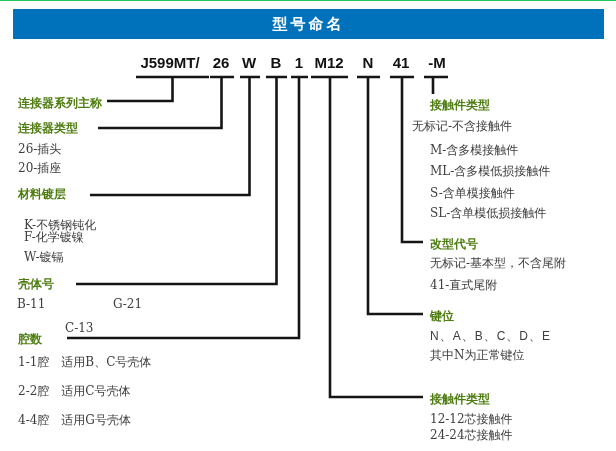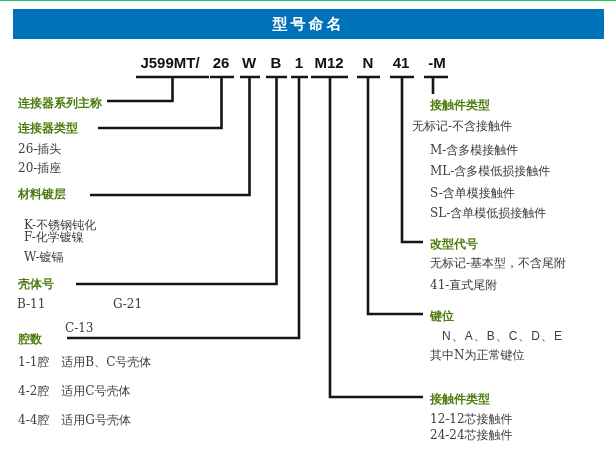--- a/index.html
+++ b/index.html
@@ -78,21 +78,21 @@
   .rg0-t { left: 430px; top: 96px; }
   .rg0-i0 { left: 412px; top: 117px; }
   .rg0-i1 { left: 430px; top: 141px; }
   .rg0-i2 { left: 430px; top: 162px; }
   .rg0-i3 { left: 430px; top: 184px; }
   .rg0-i4 { left: 430px; top: 204px; }
   .rg1-t { left: 430px; top: 235px; }
   .rg1-i0 { left: 430px; top: 244px; margin-top: 10px; }
   .rg1-i1 { left: 430px; top: 276px; }
   .rg2-t { left: 430px; top: 307px; }
-  .rg2-i0 { left: 430px; top: 327px; margin-left: 12px; }
+  .rg2-i0 { left: 430px; top: 327px; }
   .rg2-i1 { left: 430px; top: 346px; }
   .rg3-t { left: 430px; top: 390px; }
   .rg3-i0 { left: 430px; top: 410px; }
   .rg3-i1 { left: 430px; top: 426px; }
 
   
   .s0 { left: 170px; }
   .s1 { left: 221px; }
   .s2 { left: 249px; }
   .s3 { left: 276px; }
@@ -144,21 +144,21 @@
   <span class="grp-item lg2-i1">F-化学镀镍</span>
   <span class="grp-item lg2-i2">W-镀镉</span>
 
   <span class="grp-title lg3-t">壳体号</span>
   <span class="grp-item lg3-i0">B-11</span>
   <span class="grp-item lg3-i1">C-13</span>
   <span class="grp-item lg3-i2">G-21</span>
 
   <span class="grp-title lg4-t">腔数</span>
   <span class="grp-item lg4-i0">1-1腔　适用B、C号壳体</span>
-  <span class="grp-item lg4-i1">4-2腔　适用C号壳体</span>
+  <span class="grp-item lg4-i1">2-2腔　适用C号壳体</span>
   <span class="grp-item lg4-i2">4-4腔　适用G号壳体</span>
 
   <span class="grp-title rg0-t">接触件类型</span>
   <span class="grp-item rg0-i0">无标记-不含接触件</span>
   <span class="grp-item rg0-i1">M-含多模接触件</span>
   <span class="grp-item rg0-i2">ML-含多模低损接触件</span>
   <span class="grp-item rg0-i3">S-含单模接触件</span>
   <span class="grp-item rg0-i4">SL-含单模低损接触件</span>
 
   <span class="grp-title rg1-t">改型代号</span>

